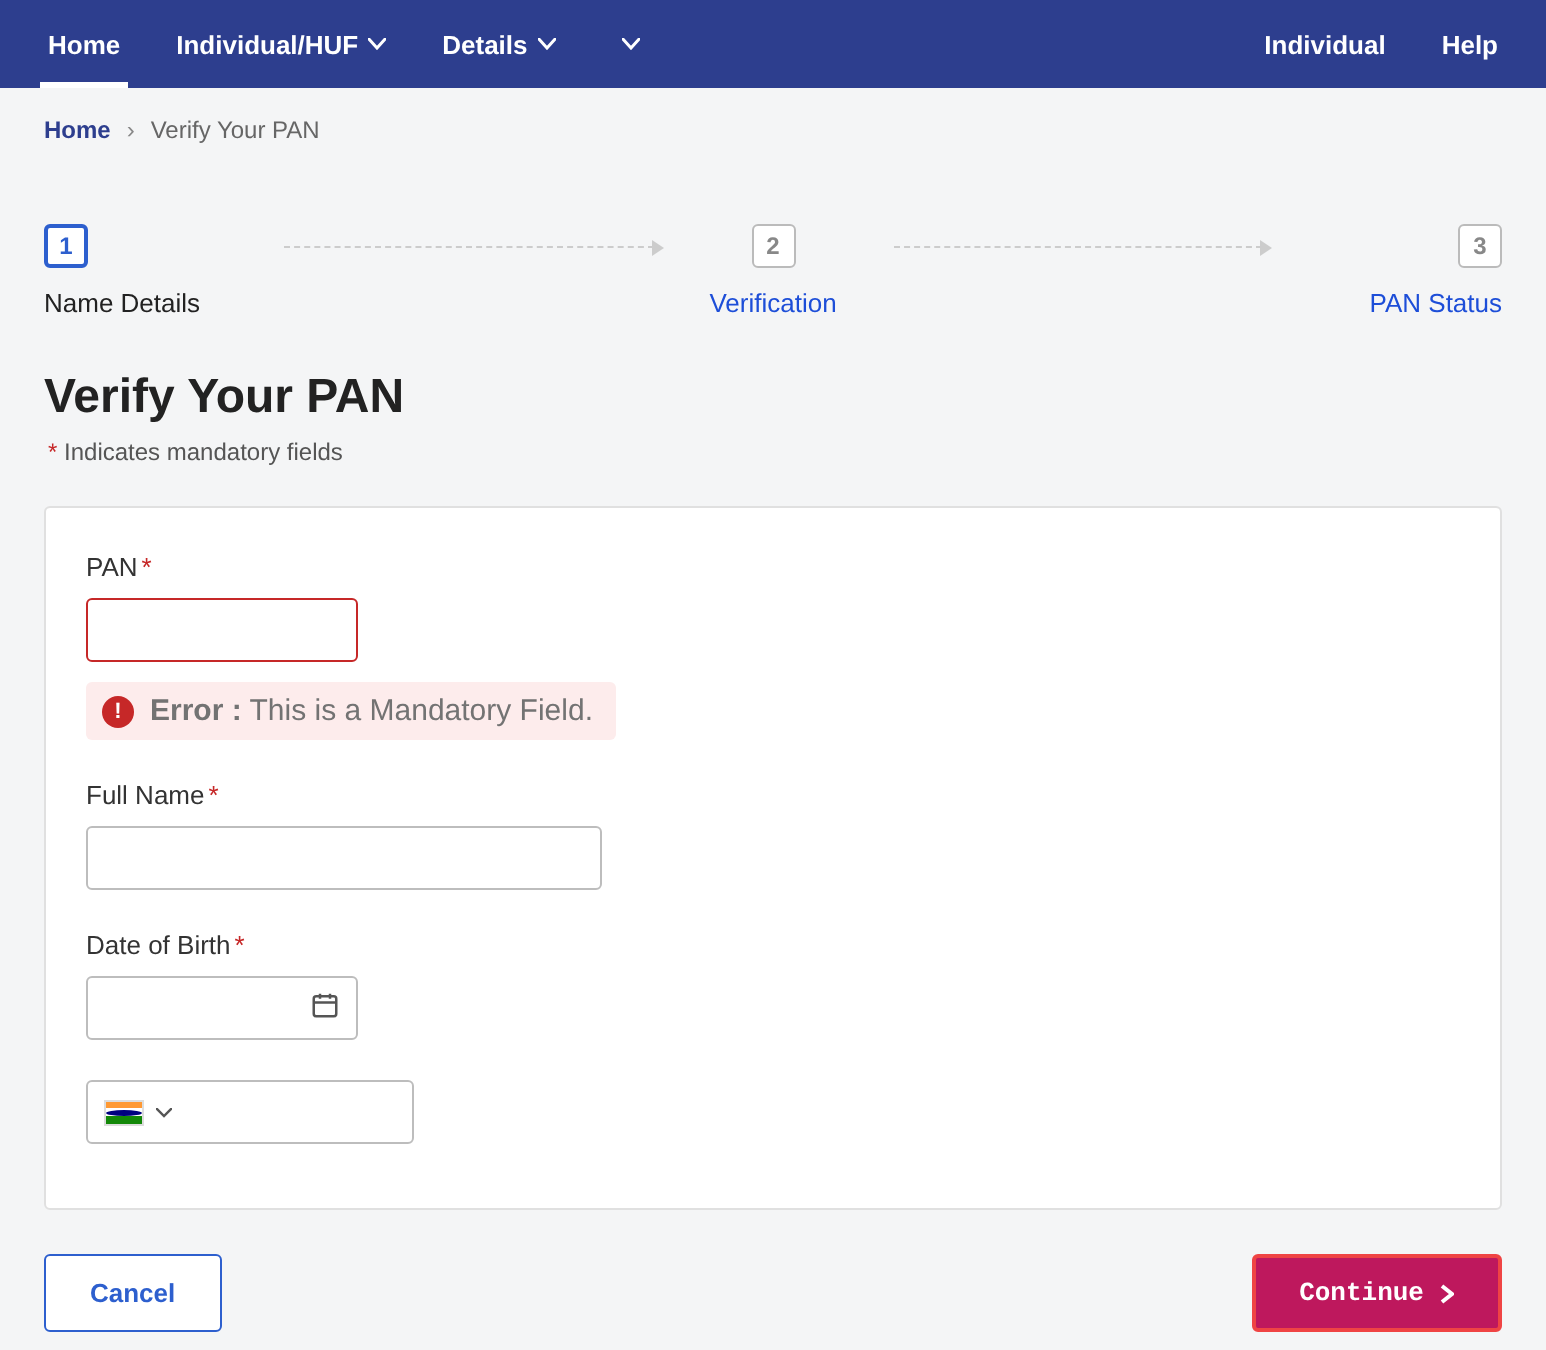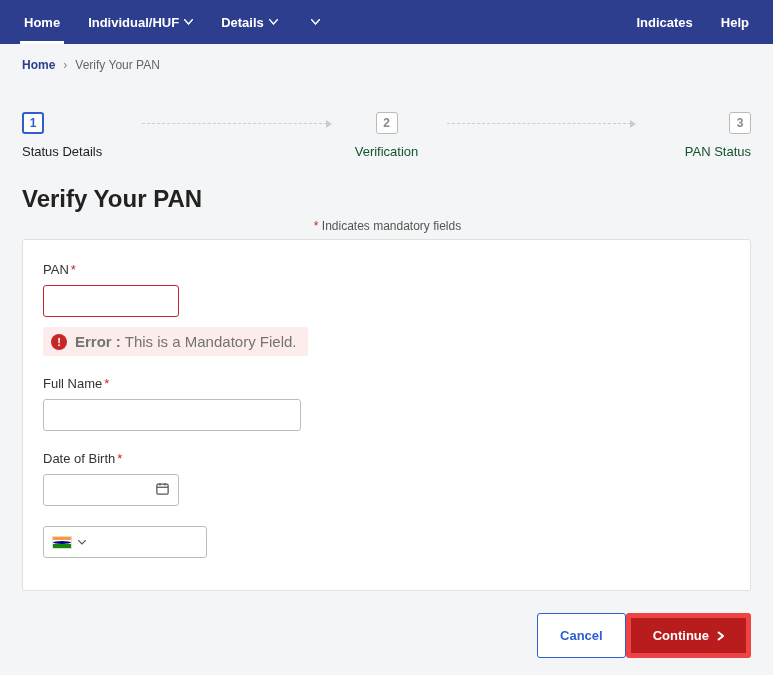--- a/index.html
+++ b/index.html
@@ -20,30 +20,30 @@
   .breadcrumb { display:flex; align-items:center; gap:8px; font-size:12px; padding:14px 0 10px 0; color:#555;}
   .breadcrumb .bc-link { color:#2d3e8e; font-weight:600; cursor:pointer; }
   .breadcrumb .bc-sep { color:#888; }
   .breadcrumb .bc-current { color:#666; }
 
   
   .stepper { display:flex; align-items:flex-start; justify-content:space-between; margin: 30px 0 26px 0; position:relative;}
   .step { display:flex; flex-direction:column; align-items:center; width:120px; }
   .step .box { width:22px; height:22px; border:1px solid #bbb; border-radius:3px; display:flex; align-items:center; justify-content:center; font-size:12px; color:#888; background:#fff; font-weight:600;}
   .step.active .box { border:2px solid #2d5fce; color:#2d5fce; }
-  .step .label { font-size:13px; margin-top:10px; color:#14532d; font-weight:500;}
+  .step .label { font-size:13px; margin-top:10px; color:#1d4ed8; font-weight:500;}
   .step.active .label { color:#222; }
   .step-line { flex:1; height:0; border-top:1px dashed #ccc; margin-top:11px; position:relative; }
   .step-line::after { content:""; position:absolute; right:-5px; top:-4px; width:0; height:0; border-left:6px solid #ccc; border-top:4px solid transparent; border-bottom:4px solid transparent;}
   .step-first { align-items:flex-start; }
   .step-last { align-items:flex-end; }
 
   
   h1 { font-size:24px; font-weight:700; color:#222; margin-bottom:6px; }
-  .mandatory-note { font-size:12px; color:#555; text-align:center; margin-bottom:6px;}
+  .mandatory-note { font-size:12px; color:#555; text-align:left; margin-bottom:20px;}
   .mandatory-note .ast { color:#c62828; }
 
   
   .card { background:#fff; border:1px solid #e0e0e0; border-radius:3px; padding: 22px 20px 26px 20px; }
 
   .field { margin-bottom: 20px; }
   .field-label { font-size:13px; color:#333; margin-bottom:8px; display:block;}
   .ast { color:#c62828; margin-left:2px;}
   .input { height:32px; border:1px solid #bdbdbd; border-radius:3px; padding:0 8px; font-size:13px; }
   .input.error { border-color:#c62828; }
@@ -60,24 +60,24 @@
   .flag { display:inline-flex; flex-direction:column; width:20px; height:13px; border:1px solid #ddd; }
   .flag span { flex:1; }
   .flag .o { background:#ff9933; }
   .flag .w { background:#fff; display:flex; align-items:center; justify-content:center;}
   .flag .g { background:#138808; }
   .flag .chakra { width:3px; height:3px; border-radius:50%; background:#000080;}
 
   .small-chev svg { display:block; }
 
   
-  .footer { display:flex; justify-content:flex-end; margin-top:22px; }
+  .footer { display:flex; justify-content:space-between; margin-top:22px; }
   .btn { font-size:13px; font-weight:600; padding:10px 22px; border-radius:3px; cursor:pointer; display:inline-flex; align-items:center; gap:8px;}
   .btn-secondary { background:#fff; border:1px solid #2d5fce; color:#2d5fce; }
-  .btn-primary { background:#b91c1c; border:5px solid #ef4444; color:#fff; }
+  .btn-primary { background:#be185d; border:2px solid #ef4444; color:#fff;font-family:Liberation Mono, monospace; }
   .btn-primary .chev-right svg { display:block; }
 </style>
 </head>
 <body>
 
 <div class="navbar">
   <div class="nav-item active">
       <span>Home</span>
     </div>
   <div class="nav-item">
@@ -98,39 +98,39 @@
   </div>
   <div class="nav-item">
     <span class="chevron">
         <svg width="9" height="6" viewBox="0 0 9 6">
           <path d="M0 0 L4.5 5 L9 0" fill="none" stroke="#fff" stroke-width="1.5"></path>
         </svg>
       </span>
   </div>
   <div class="nav-spacer"></div>
   <div class="nav-item">
-      <span>Indicates</span>
+      <span>Individual</span>
     </div>
   <div class="nav-item">
       <span>Help</span>
     </div>
 </div>
 
 <div class="page">
 
   <div class="breadcrumb">
     <span class="bc-link">Home</span>
     <span class="bc-sep">›</span>
     <span class="bc-current">Verify Your PAN</span>
   </div>
 
   <div class="stepper">
     <div class="step step-first active">
       <div class="box">1</div>
-      <div class="label">Status Details</div>
+      <div class="label">Name Details</div>
     </div>
     <div class="step-line"></div>
     <div class="step">
       <div class="box">2</div>
       <div class="label">Verification</div>
     </div>
     <div class="step-line"></div>
     <div class="step step-last">
       <div class="box">3</div>
       <div class="label">PAN Status</div>

